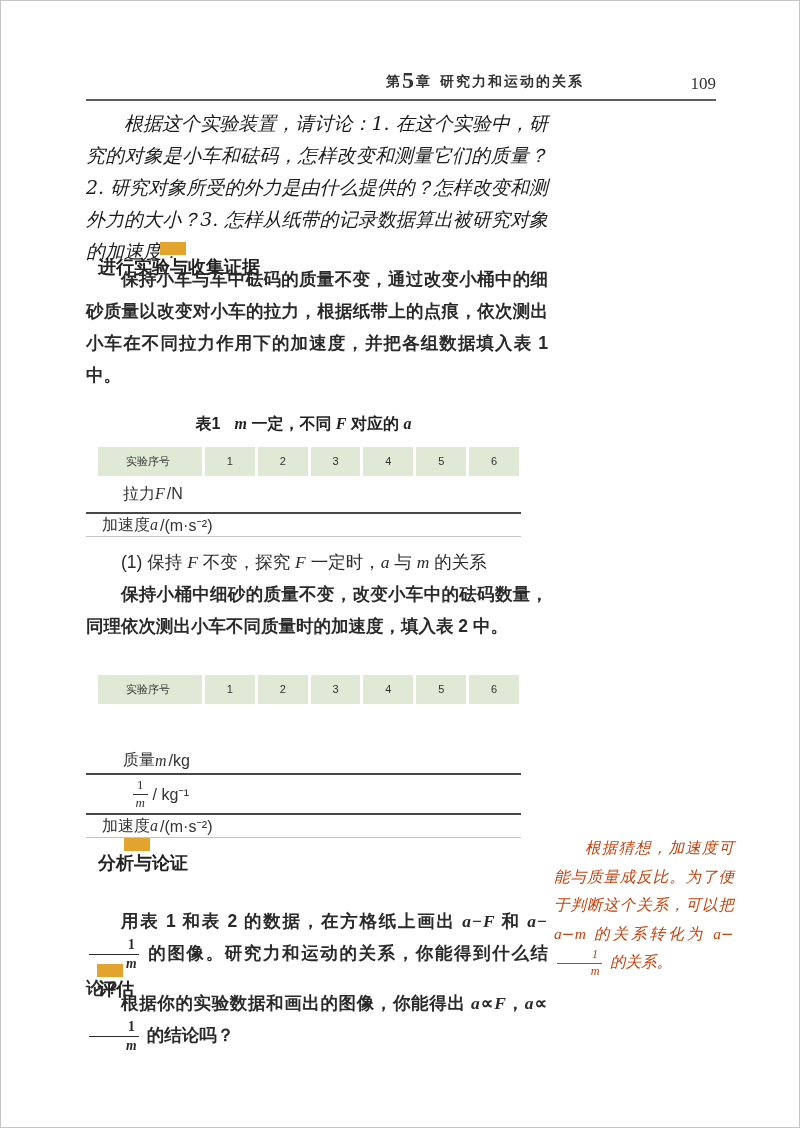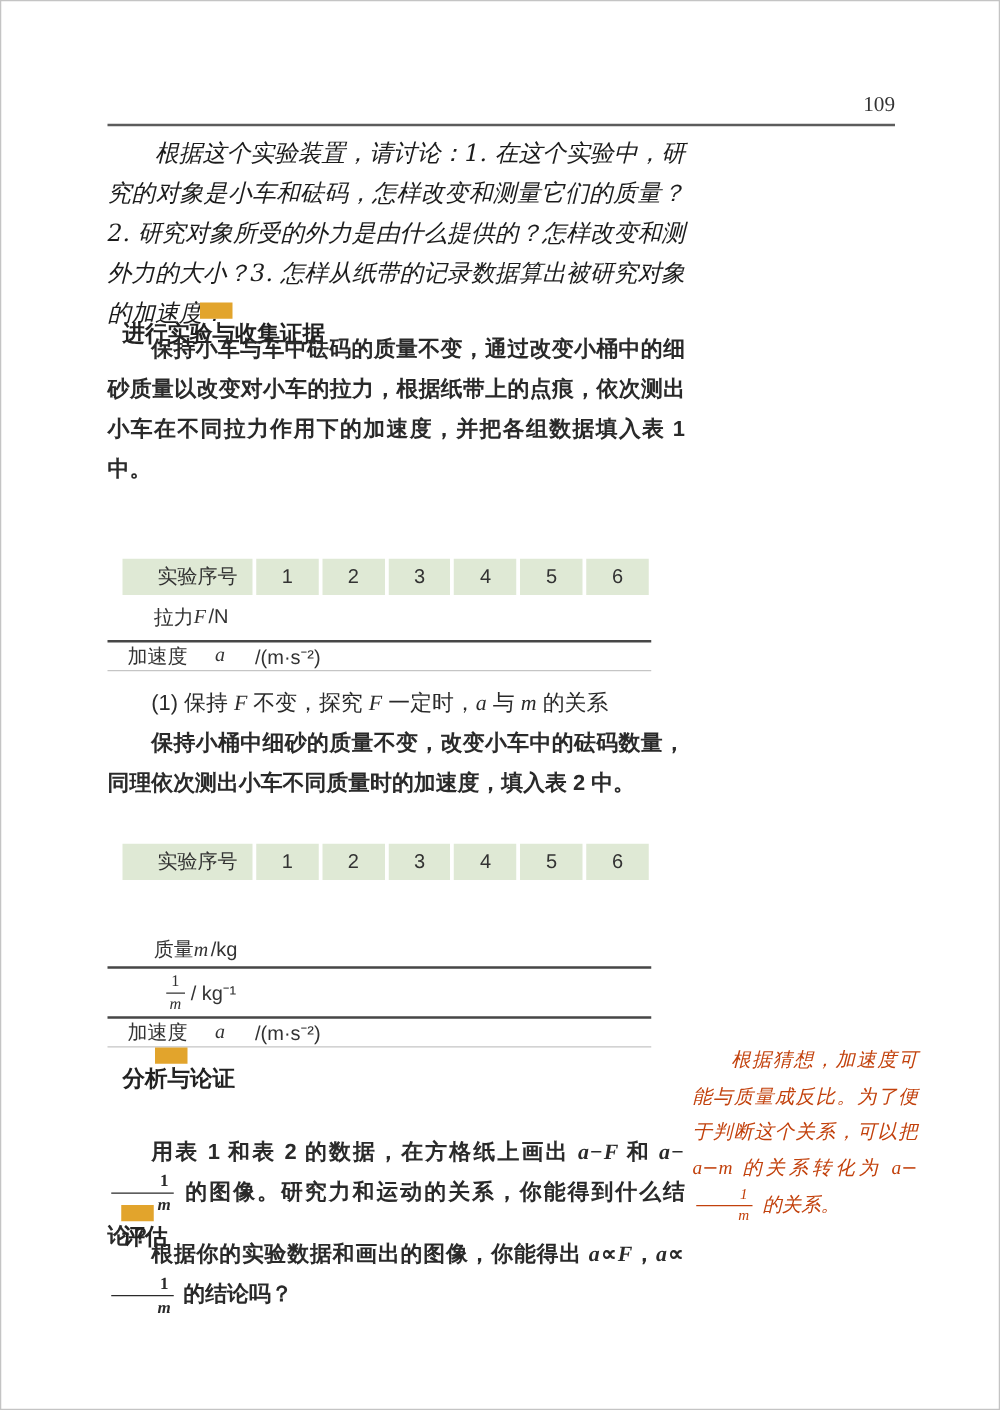--- a/index.html
+++ b/index.html
@@ -44,61 +44,67 @@
   
   .tbl-caption {
     position:absolute; left:85px; width:435px; text-align:center;
     font-size:16px; font-weight:bold; color:#222;
   }
   .cap-label { margin-right:14px; }
 
   
   .tbl { position:absolute; left:85px; width:435px; border-bottom:1px solid #c5c5c5; }
   .t-head { display:flex; gap:3px; margin-left:12px; width:421px; }
-  .t-cell { background:#dfe9d5; flex:1; text-align:center; line-height:29px; font-size:16px; color:#333; }
+  .t-cell { background:#dfe9d5; flex:1; text-align:center; line-height:29px; font-size:11px; color:#333; }
   .t-label { flex:0 0 104px; text-align:left; padding-left:28px; }
   .t-row { display:flex; align-items:center; font-size:16px; color:#333; }
   .row-force { height:36px; padding-left:37px; }
   .row-mass  { height:25px; padding-left:37px;margin-top:44px; }
   .row-inv   { height:40px; padding-left:44px; border-top:2px solid #474747; }
-  .row-accel { height:24px; padding-left:16px; border-top:2px solid #474747;gap:22px; }
+  .row-accel { height:24px; padding-left:16px; border-top:2px solid #474747; }
   .t-row .unit { margin-left:2px; }
 
   
   .frac { display:inline-flex; flex-direction:column; align-items:center; vertical-align:middle; line-height:1.15; font-size:0.78em; margin:0 3px; }
   .frac .fnum { padding:0 4px 1px; border-bottom:1.5px solid currentColor; font-family:"Liberation Serif", serif; }
   .frac .fden { padding-top:1px; }
 
   
   .side-note {
     position:absolute; top:833px; left:553px; width:180px;
     font-family:"DejaVu Serif", serif; font-style:italic;
     color:#c2410c; font-size:15.5px; line-height:28.5px; text-indent:2em; text-align:justify;
   }
 </style>
 </head>
 <body>
 
 <div class="page">
 
   <header class="page-header">
+    <div class="chapter">
+      <span class="ch-small">第</span><span class="ch-num">5</span><span class="ch-small">章</span><span class="ch-title">研究力和运动的关系</span>
+    </div>
     <div class="pagenum">109</div>
   </header>
 
   <p class="intro">根据这个实验装置，请讨论：1. 在这个实验中，研究的对象是小车和砝码，怎样改变和测量它们的质量？2. 研究对象所受的外力是由什么提供的？怎样改变和测外力的大小？3. 怎样从纸带的记录数据算出被研究对象的加速度？</p>
 
   <div class="sec-title" style="top:241px">
     <span class="marker"></span>
     <span class="sec-label">进行实验与收集证据</span>
   </div>
 
   <div class="block" style="top:262px">
     <p class="body-text">保持小车与车中砝码的质量不变，通过改变小桶中的细砂质量以改变对小车的拉力，根据纸带上的点痕，依次测出小车在不同拉力作用下的加速度，并把各组数据填入表 1 中。</p>
   </div>
 
+  <div class="tbl-caption" style="top:413px">
+    <span class="cap-label">表1</span><span class="var">m</span><span> 一定，不同 </span><span class="var">F</span><span> 对应的 </span><span class="var">a</span>
+  </div>
 
   <div class="tbl" style="top:446px">
     <div class="t-head">
       <div class="t-cell t-label">实验序号</div>
       <div class="t-cell">1</div>
       <div class="t-cell">2</div>
       <div class="t-cell">3</div>
       <div class="t-cell">4</div>
       <div class="t-cell">5</div>
       <div class="t-cell">6</div>

